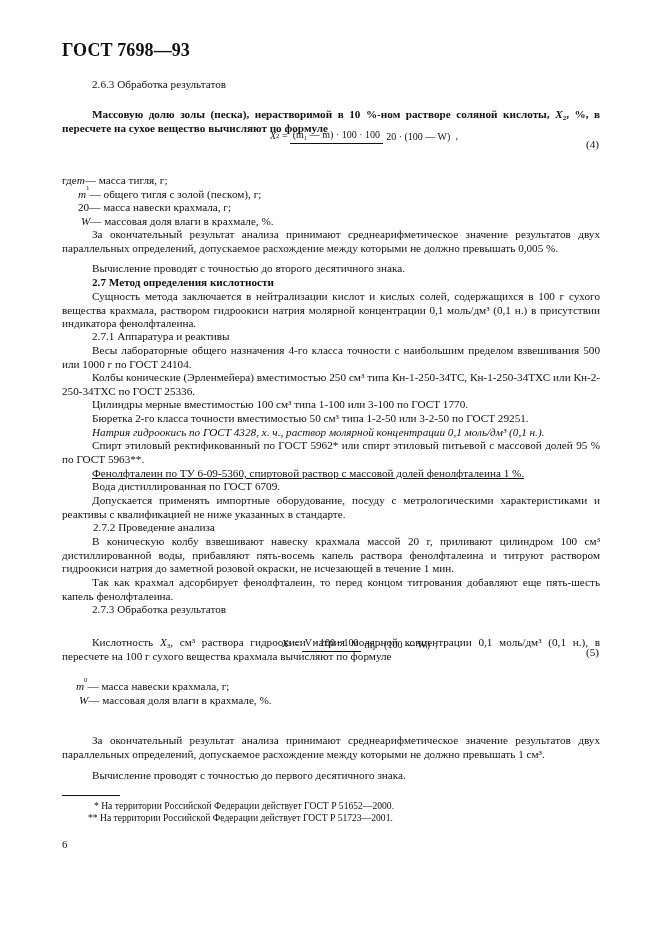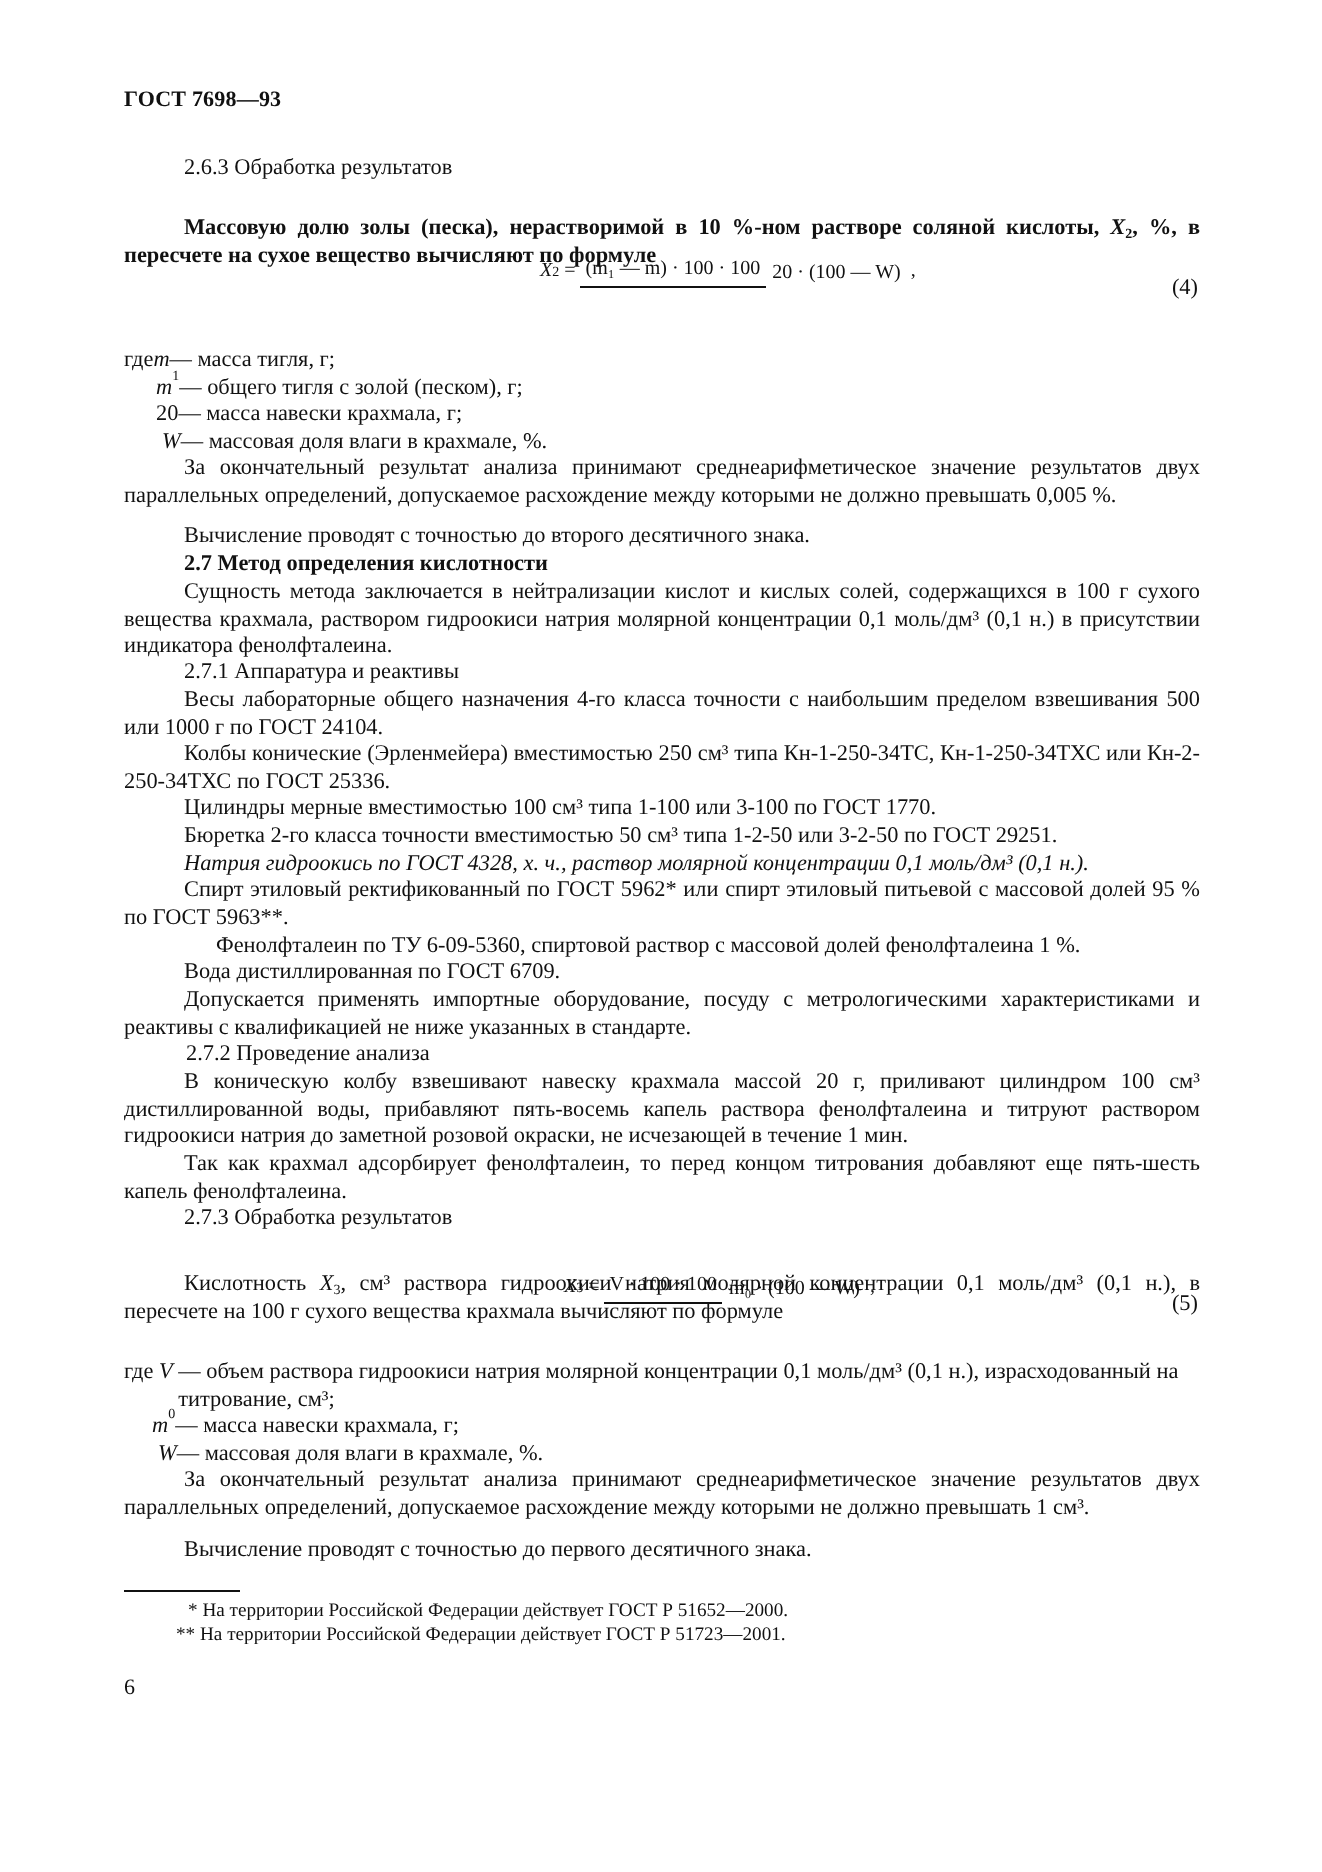--- a/index.html
+++ b/index.html
@@ -1,21 +1,21 @@
 <!DOCTYPE html>
 <html><head>
 <meta charset="utf-8">
 <style>
   html, body { margin: 0; padding: 0; background: #ffffff; }
   body {
     width: 661px; height: 936px; position: relative; overflow: hidden;
     font-family: "Liberation Serif", "DejaVu Serif", serif;
     color: #111111; font-size: 11.2px; line-height: 13.6px;
   }
-  .header { position: absolute; left: 62px; top: 44px; font-weight: bold; font-size: 11px; letter-spacing: 0.1px; }
+  .header { position: absolute; left: 62px; top: 44px; font-weight: bold; font-size: 18px; letter-spacing: 0.1px; }
   .abs { position: absolute; }
   p { margin: 0; text-align: justify; }
   .ind { text-indent: 30px; }
   .heading { font-weight: bold; }
   i { font-style: italic; }
   sub { font-size: 7px; vertical-align: -2px; line-height: 0; }
   .formula { position: absolute; display: flex; align-items: center; font-size: 10px; }
   .frac { display: inline-flex; flex-direction: row; align-items: center; margin: 0 2px; }
   .frac .num { padding: 0 3px 1px; border-bottom: 1px solid #111; }
   .frac .den { padding: 1px 3px 0; }
@@ -69,45 +69,41 @@
 <p class="abs ind heading" style="left:62px; top:276px; width:538px;">2.7 Метод определения кислотности</p>
 <p class="abs ind" style="left:62px; top:290px; width:538px;">Сущность метода заключается в нейтрализации кислот и кислых солей, содержащихся в 100 г сухого вещества крахмала, раствором гидроокиси натрия молярной концентрации 0,1 моль/дм³ (0,1 н.) в присутствии индикатора фенолфталеина.</p>
 
 <p class="abs ind" style="left:62px; top:330px; width:538px;">2.7.1 Аппаратура и реактивы</p>
 <p class="abs ind" style="left:62px; top:344px; width:538px;">Весы лабораторные общего назначения 4-го класса точности с наибольшим пределом взвешивания 500 или 1000 г по ГОСТ 24104.</p>
 <p class="abs ind" style="left:62px; top:371px; width:538px;">Колбы конические (Эрленмейера) вместимостью 250 см³ типа Кн-1-250-34ТС, Кн-1-250-34ТХС или Кн-2-250-34ТХС по ГОСТ 25336.</p>
 <p class="abs ind" style="left:62px; top:398px; width:538px;">Цилиндры мерные вместимостью 100 см³ типа 1-100 или 3-100 по ГОСТ 1770.</p>
 <p class="abs ind" style="left:62px; top:412px; width:538px;">Бюретка 2-го класса точности вместимостью 50 см³ типа 1-2-50 или 3-2-50 по ГОСТ 29251.</p>
 <p class="abs ind" style="left:62px; top:426px; width:538px;font-style:italic;">Натрия гидроокись по ГОСТ 4328, х. ч., раствор молярной концентрации 0,1 моль/дм³ (0,1 н.).</p>
 <p class="abs ind" style="left:62px; top:439px; width:538px;">Спирт этиловый ректификованный по ГОСТ 5962* или спирт этиловый питьевой с массовой долей 95 % по ГОСТ 5963**.</p>
-<p class="abs ind" style="left:78px; top:467px; width:538px;">Фенолфталеин по ТУ 6-09-5360, спиртовой раствор с массовой долей фенолфталеина 1 %.</p>
+<p class="abs ind" style="left:62px; top:467px; width:538px;text-decoration:underline;">Фенолфталеин по ТУ 6-09-5360, спиртовой раствор с массовой долей фенолфталеина 1 %.</p>
 <p class="abs ind" style="left:62px; top:480px; width:538px;">Вода дистиллированная по ГОСТ 6709.</p>
 <p class="abs ind" style="left:62px; top:494px; width:538px;">Допускается применять импортные оборудование, посуду с метрологическими характеристиками и реактивы с квалификацией не ниже указанных в стандарте.</p>
 
 <p class="abs ind" style="left:63px; top:521px; width:538px;">2.7.2 Проведение анализа</p>
 <p class="abs ind" style="left:62px; top:535px; width:538px;">В коническую колбу взвешивают навеску крахмала массой 20 г, приливают цилиндром 100 см³ дистиллированной воды, прибавляют пять-восемь капель раствора фенолфталеина и титруют раствором гидроокиси натрия до заметной розовой окраски, не исчезающей в течение 1 мин.</p>
 <p class="abs ind" style="left:62px; top:576px; width:538px;">Так как крахмал адсорбирует фенолфталеин, то перед концом титрования добавляют еще пять-шесть капель фенолфталеина.</p>
 
 <p class="abs ind" style="left:62px; top:603px; width:538px;">2.7.3 Обработка результатов</p>
 <p class="abs ind" style="left:62px; top:636px; width:538px;"><span>Кислотность </span><i>X</i><sub>3</sub><span>, см³ раствора гидроокиси натрия молярной концентрации 0,1 моль/дм³ (0,1 н.), в пересчете на 100 г сухого вещества крахмала вычисляют по формуле</span></p>
 
 <div class="formula" style="left:282px; top:636px;">
   <i>X</i><sub>3</sub>&nbsp;=
   <span class="frac">
     <span class="num">V · 100 · 100</span>
     <span class="den">m₀ · (100 — W)</span>
   </span>,
 </div>
 <div class="eqno" style="top:646px; right:62px;">(5)</div>
 
 <div class="abs" style="left:62px; top:680px; width:538px;">
-  <div class="legend-row">
-    <span style="white-space:nowrap;"><span>где </span><i>V</i>&nbsp;</span>
-    <span style="text-indent:0;"> — объем раствора гидроокиси натрия молярной концентрации 0,1 моль/дм³ (0,1 н.), израсходованный на титрование, см³;</span>
-  </div>
   <div class="legend-row" style="padding-left:14px;">
       <i>m</i>
       <sub>0</sub>
       <span> — масса навески крахмала, г;</span>
     </div>
   <div class="legend-row" style="padding-left:17px;">
       <i>W</i>
       <span> — массовая доля влаги в крахмале, %.</span>
     </div>
 </div>

